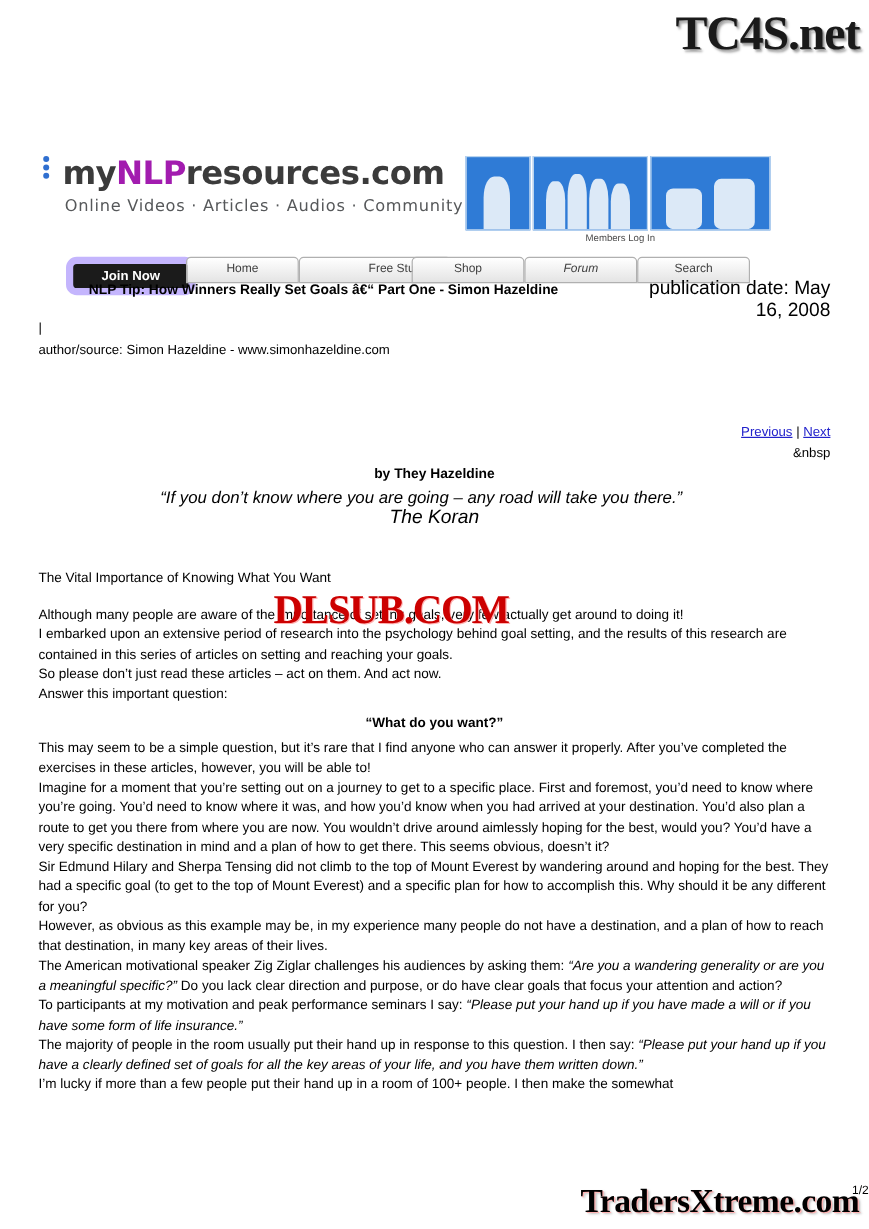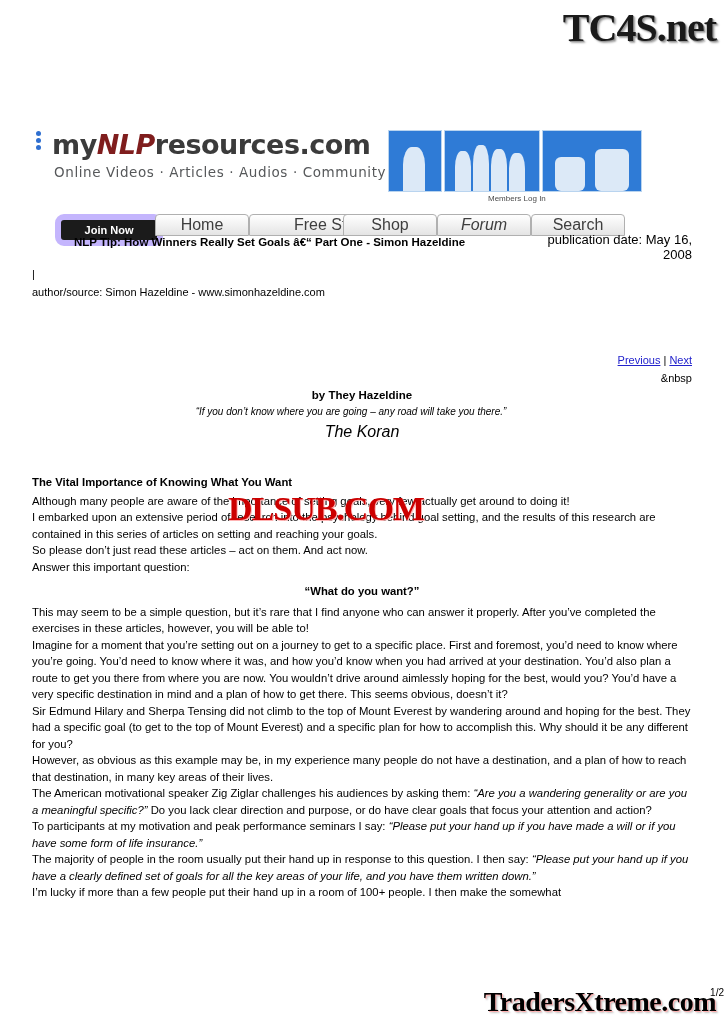--- a/index.html
+++ b/index.html
@@ -67,22 +67,21 @@
   }
   .logo-line1 .dots i {
     display: block;
     width: 5px;
     height: 5px;
     background: #2f6fd0;
     border-radius: 50%;
     margin: 2px 0;
   }
   .logo-line1 .blue {
-    color: #7f1d1d;
-    font-style: italic;
+    color: #a21caf;
   }
   .logo-line2 {
     font-family: "DejaVu Sans", sans-serif;
     font-size: 13.5px;
     color: #56585a;
     letter-spacing: 0.6px;
     margin-top: 4px;
     margin-left: 18px;
     white-space: nowrap;
   }
@@ -126,21 +125,21 @@
     left: 55px;
     width: 572px;
     height: 22px;
   }
   .tab {
     position: absolute;
     top: 0;
     height: 20px;
     line-height: 20px;
     text-align: center;
-    font-size: 16px;
+    font-size: 10px;
     color: #3e3e3e;
     background: linear-gradient(#ffffff, #e4e4e4);
     border: 1px solid #b0b0b0;
     border-radius: 4px 4px 0 0;
   }
   .tab.join {
     background: #1b1b1b;
     color: #ffffff;
     font-weight: bold;
     font-size: 11px;
@@ -159,21 +158,21 @@
     font-size: 11.5px;
     font-weight: bold;
     display: inline-block;
     padding-left: 42px;
   }
   .pubdate {
     position: absolute;
     right: 0;
     top: 0;
     width: 160px;
-    font-size: 13px;
+    font-size: 16px;
     text-align: right;
   }
   .pipe-line {
     position: absolute;
     top: 268px;
     left: 32px;
     font-size: 11px;
   }
   .author-line {
     position: absolute;
@@ -211,21 +210,21 @@
     text-align: center;
     font-size: 11.5px;
     font-weight: bold;
   }
   .quote {
     position: absolute;
     top: 406px;
     left: 0;
     width: 702px;
     text-align: center;
-    font-size: 10px;
+    font-size: 14px;
     font-style: italic;
   }
   .quote-src {
     position: absolute;
     top: 423px;
     left: 0;
     width: 724px;
     text-align: center;
     font-size: 16px;
     font-style: italic;
@@ -235,22 +234,22 @@
   .body {
     position: absolute;
     top: 474px;
     left: 32px;
     width: 660px;
     font-size: 11.3px;
     line-height: 16.5px;
   }
   .body p { margin: 0 0 0 0; }
   .body .sub {
-    font-weight: bold;
-    margin-bottom: 2px;
+    font-weight: normal;
+    margin-bottom: 14px;
   }
   .body .centered-q {
     text-align: center;
     font-weight: bold;
     margin: 8px 0 4px 0;
   }
   .body .para { margin-bottom: 0px; }
   .ital { font-style: italic; }
 
   

